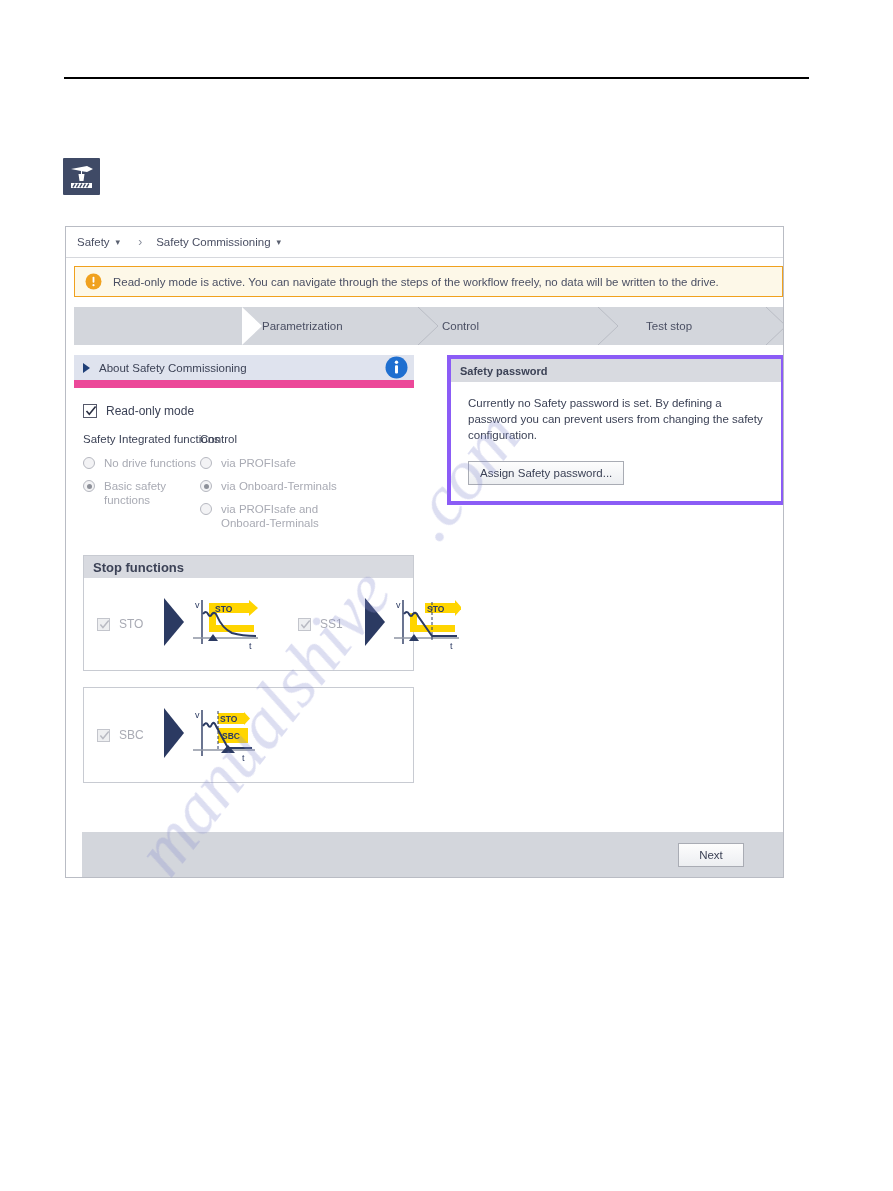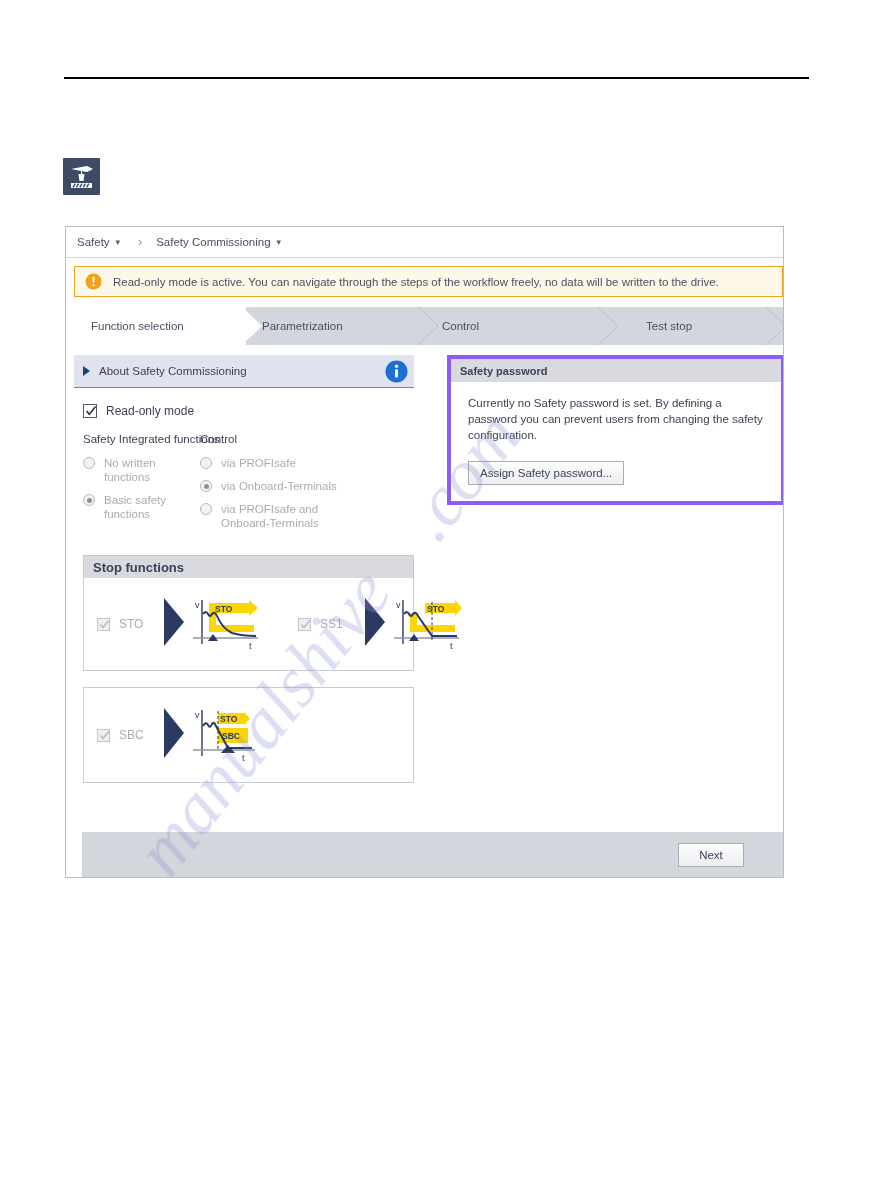--- a/index.html
+++ b/index.html
@@ -150,21 +150,21 @@
   }
   .col-left { width: 340px; flex: 0 0 340px; }
   .col-right { width: 338px; flex: 0 0 338px; }
 
   
   .about-bar {
     display: flex;
     align-items: center;
     height: 33px;
     background: #dfe3ee;
-    border-bottom: 1px solid #ec4899;
+    border-bottom: 8px solid #ec4899;
     padding: 0 6px 0 9px;
     box-sizing: border-box;
   }
   .about-triangle {
     width: 0; height: 0;
     border-left: 7px solid #1f3f77;
     border-top: 5px solid transparent;
     border-bottom: 5px solid transparent;
     margin-right: 9px;
   }
@@ -389,23 +389,20 @@
           <circle cx="8.5" cy="8.5" r="8" fill="#f0a11e"></circle>
           <rect x="7.6" y="3.8" width="1.8" height="6" rx="0.8" fill="#ffffff"></rect>
           <circle cx="8.5" cy="12.2" r="1.1" fill="#ffffff"></circle>
         </svg>
       </span>
       <span class="notice-text">Read-only mode is active. You can navigate through the steps of the workflow freely, no data will be written to the drive.</span>
     </div>
   </div>
 
   <div class="tabs">
-    <div class="tab active" style="left:0; width:172px; padding-left:17px;">
-      <span class="tab-label">Function selection</span>
-    </div>
     <svg class="tab-arrow" style="left:168px;" viewBox="0 0 20 38">
       <path d="M0 0 L20 19 L0 38 Z" fill="#ffffff"></path>
     </svg>
     <div class="tab" style="left:188px; width:162px;">
       <span class="tab-label">Parametrization</span>
     </div>
     <svg class="tab-arrow" style="left:344px;" viewBox="0 0 20 38">
       <path d="M0 0 L20 19 L0 38" fill="none" stroke="#b9bcc4" stroke-width="1"></path>
     </svg>
     <div class="tab" style="left:368px; width:162px;">
@@ -446,21 +443,21 @@
           </svg>
         </span>
         <span class="ro-label">Read-only mode</span>
       </div>
 
       <div class="options">
         <div class="opt-col-a">
           <div class="opt-title">Safety Integrated functions</div>
           <div class="radio-row">
             <span class="radio"></span>
-            <span class="radio-label">No written functions</span>
+            <span class="radio-label">No drive functions</span>
           </div>
           <div class="radio-row">
             <span class="radio sel"></span>
             <span class="radio-label">Basic safety functions</span>
           </div>
         </div>
         <div class="opt-col-b">
           <div class="opt-title">Control</div>
           <div class="radio-row">
             <span class="radio"></span>

